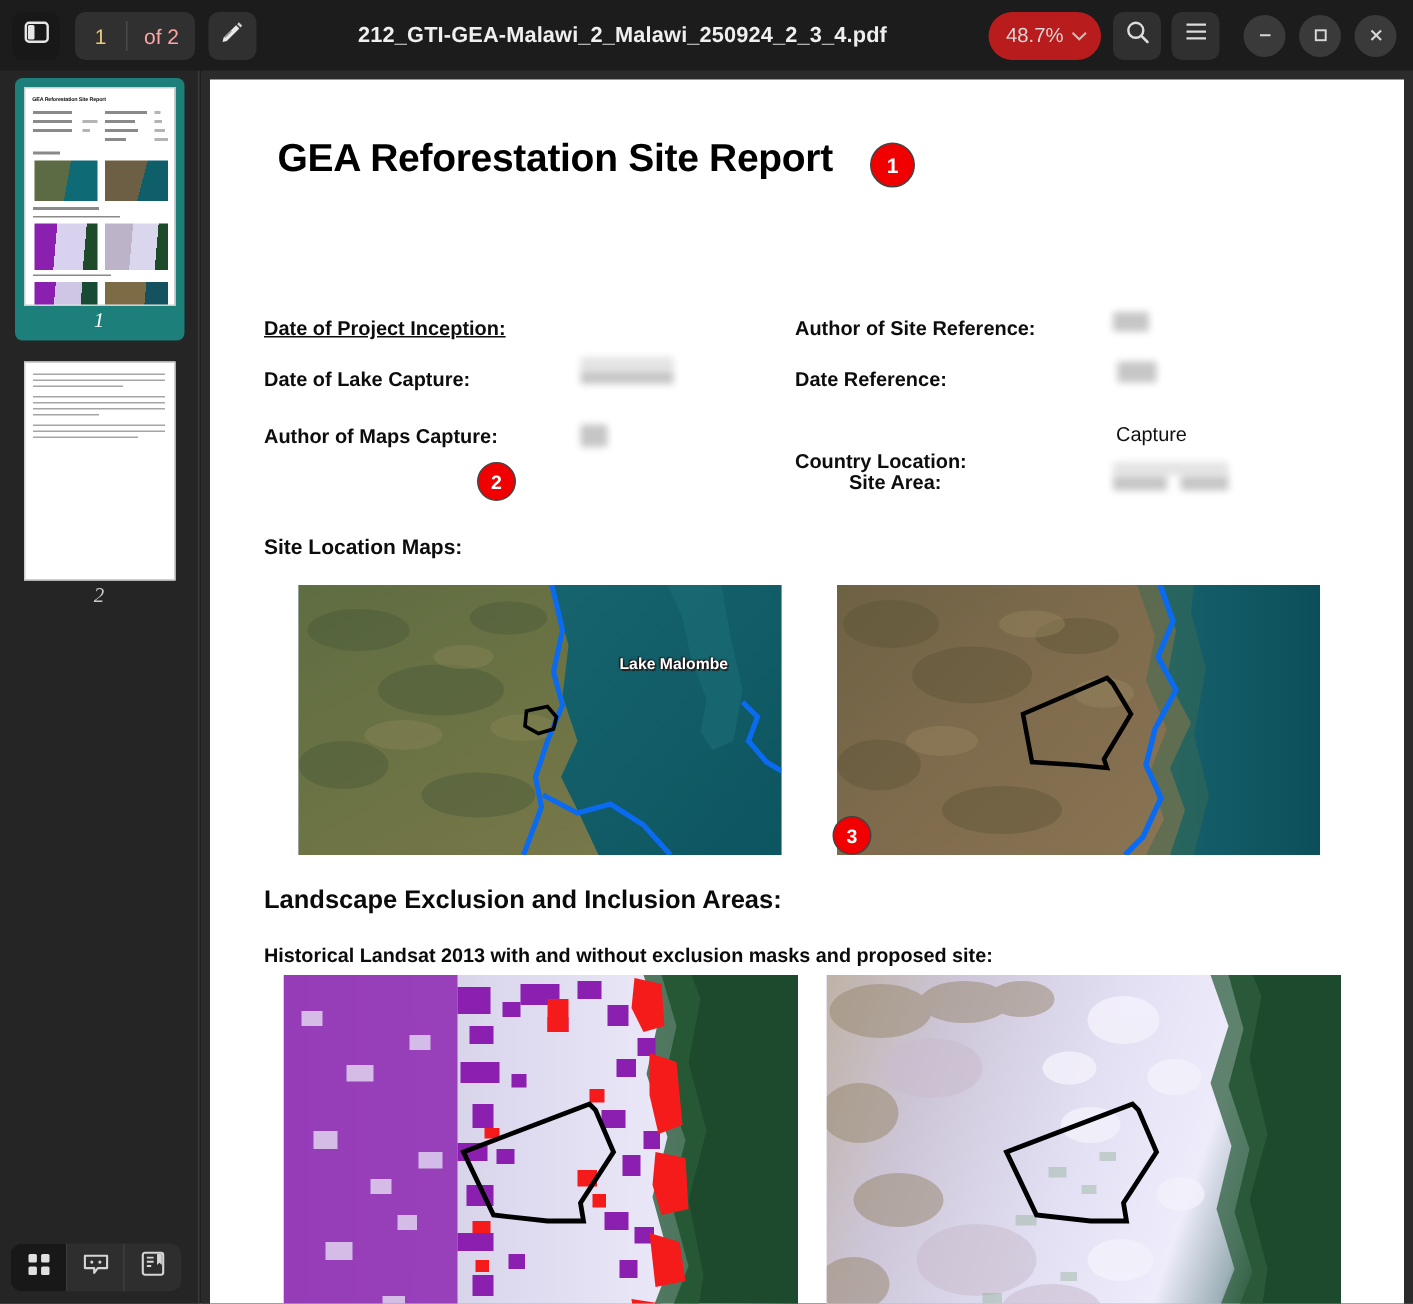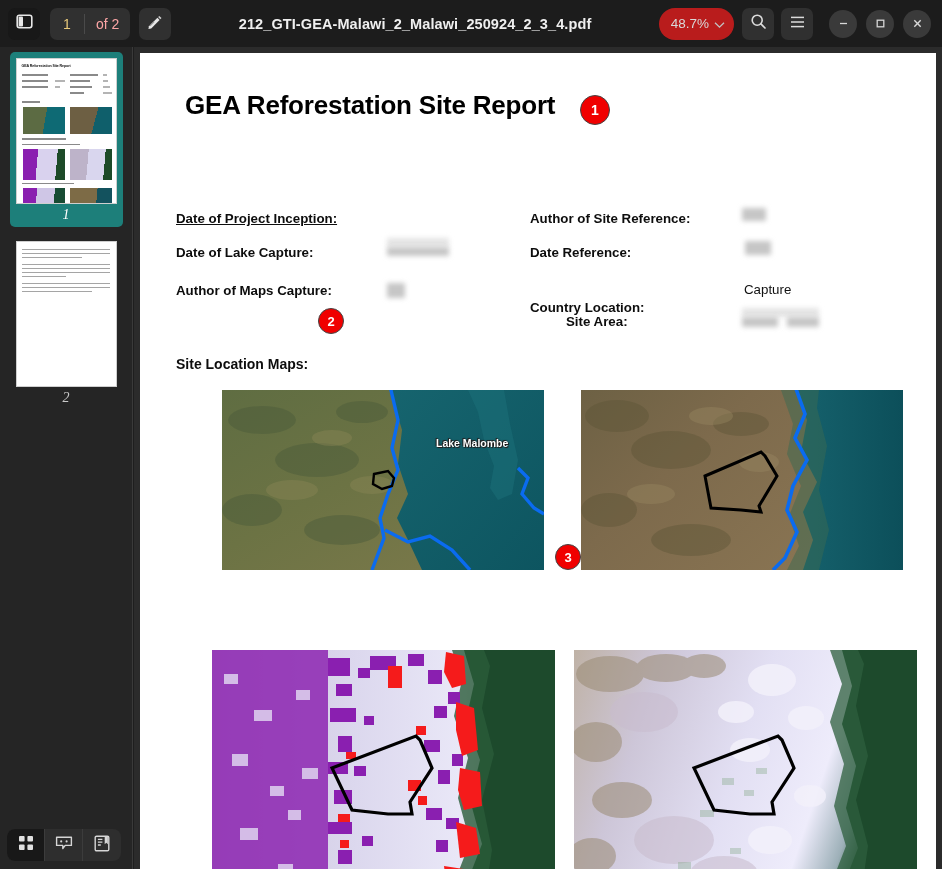--- a/index.html
+++ b/index.html
@@ -210,21 +210,20 @@
   .sub-head {
     position: absolute;
     font-size: 13.2px; font-weight: bold; color: #0b0b0b;
     white-space: nowrap;
   }
 
   .map-fig {
     position: absolute;
     overflow: hidden;
     background: #3b5a43;
-    margin-left: 23px;
   }
   .map-fig svg { display: block; width: 100%; height: 100%; }
   .lake-label {
     position: absolute;
     font-size: 10.5px; font-weight: bold;
     color: #ffffff;
     text-shadow: 0 0 2px #000, 1px 1px 0 #2a2a2a, -1px -1px 0 #2a2a2a;
     white-space: nowrap;
   }
 </style>
@@ -487,21 +486,23 @@
         <g fill="#9b8a63" opacity="0.38">
           <ellipse cx="130" cy="26" rx="22" ry="9"></ellipse>
           <ellipse cx="70" cy="104" rx="24" ry="10"></ellipse>
           <ellipse cx="178" cy="72" rx="20" ry="10"></ellipse>
         </g>
         <path d="M214 -4 L224 24 L214 48 L226 70 L212 96 L206 120 L216 142 L204 168 L192 180" fill="none" stroke="#0a6bf0" stroke-width="3.6"></path>
         <path d="M124 86 L180 62 L184 66 L196 86 L178 116 L180 122 L160 120 L130 118 Z" fill="none" stroke="#000" stroke-width="3"></path>
       </svg>
     </div>
 
+    <div class="section-head" style="left:36px; top:537px;">Landscape Exclusion and Inclusion Areas:</div>
     <div id="badge-3" class="badge sm">3</div>
+    <div class="sub-head" style="left:36px; top:576px;">Historical Landsat 2013 with and without exclusion masks and proposed site:</div>
 
     <div class="map-fig" style="left:49px; top:597px; width:343px; height:252px; background:#cfc9e0;">
       <svg viewBox="0 0 343 252" preserveAspectRatio="none">
         <defs>
           <linearGradient id="ls1" x1="0" y1="0" x2="1" y2="0">
             <stop offset="0%" stop-color="#c9c2d8"></stop>
             <stop offset="42%" stop-color="#dcd8ee"></stop>
             <stop offset="72%" stop-color="#e9e7f7"></stop>
             <stop offset="88%" stop-color="#bfc8cf"></stop>
             <stop offset="100%" stop-color="#1e4a2e"></stop>

